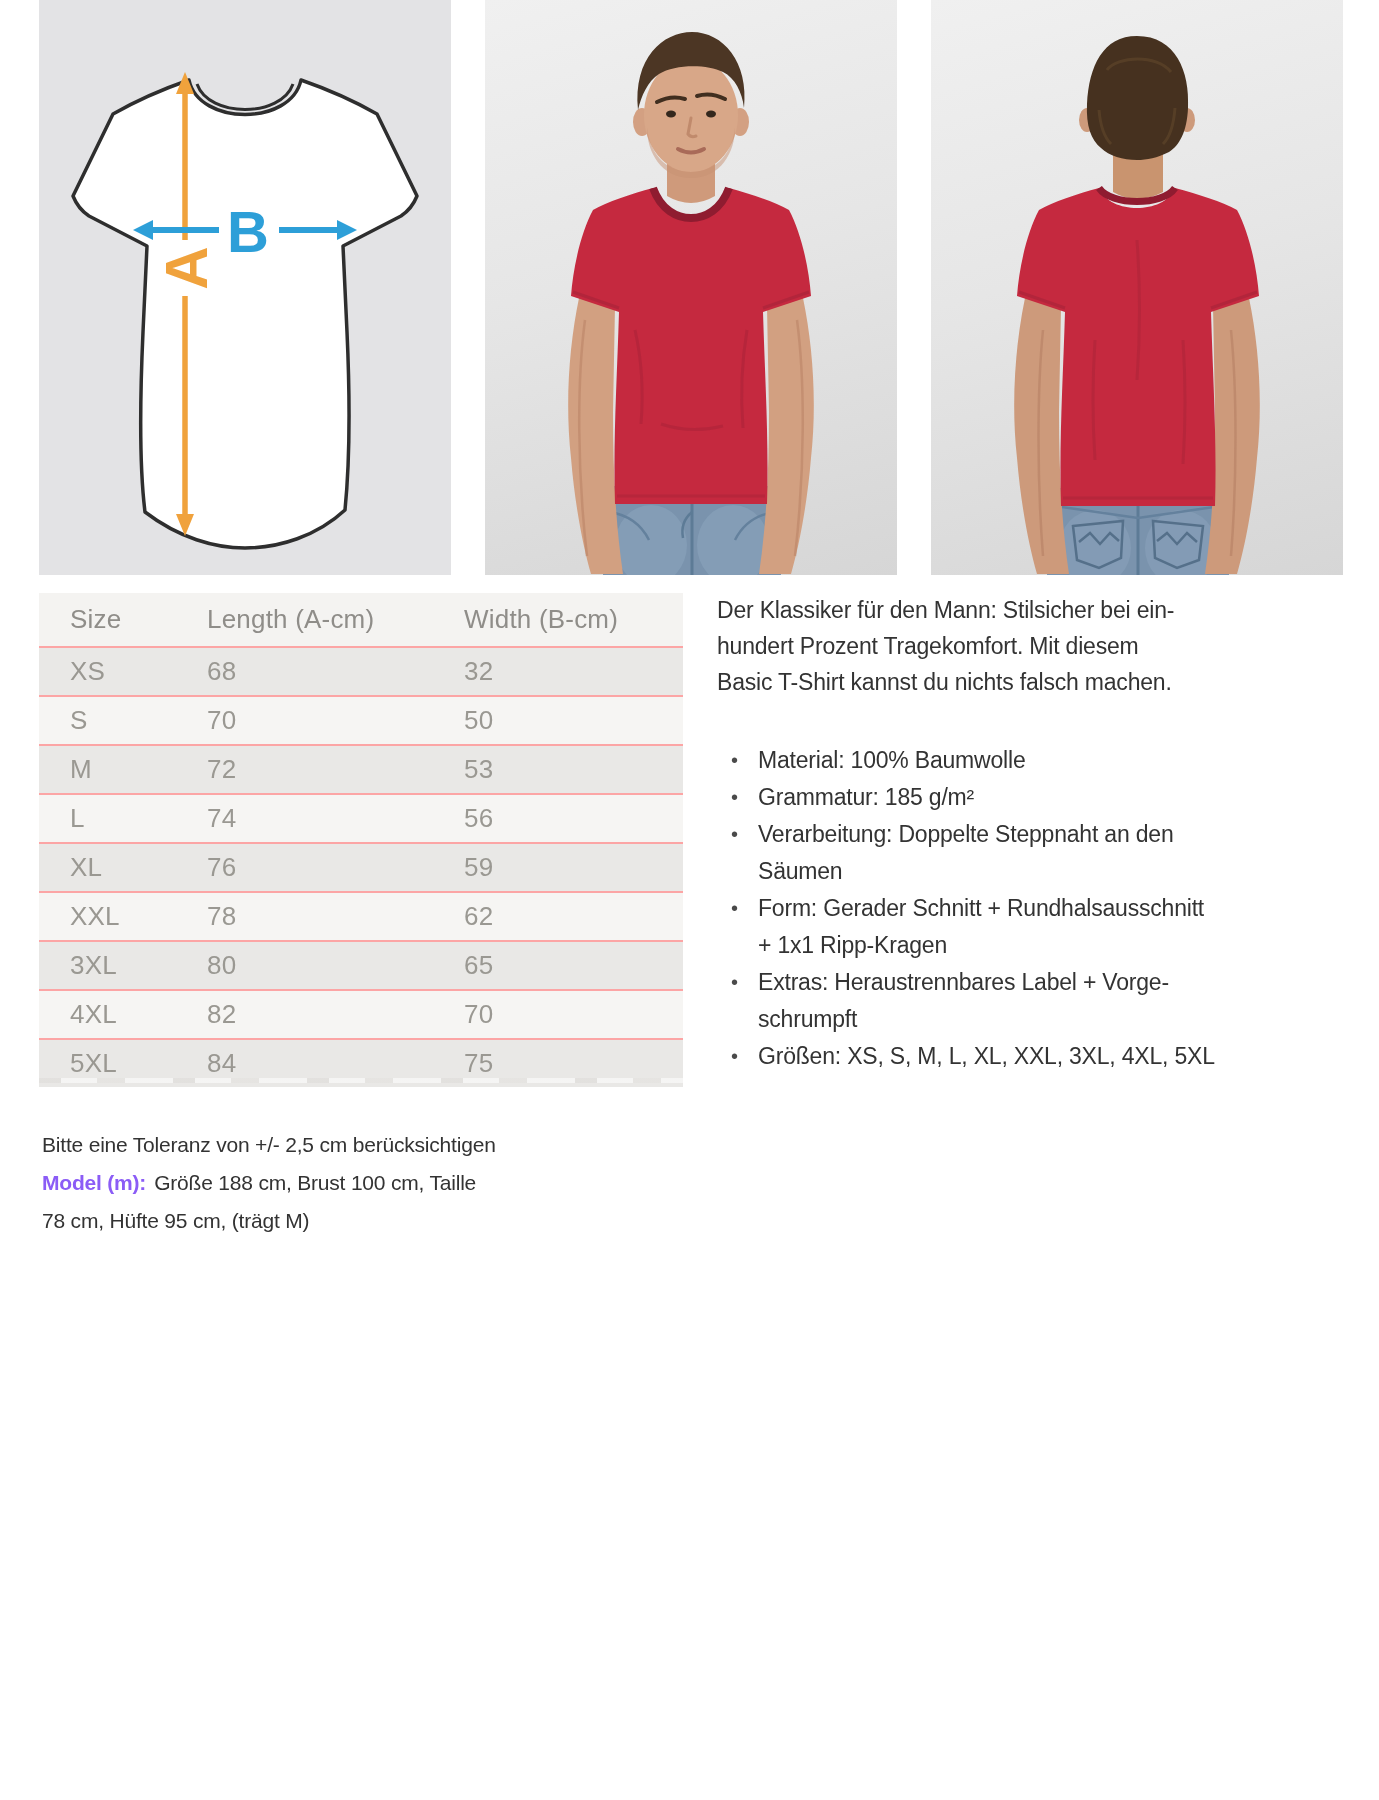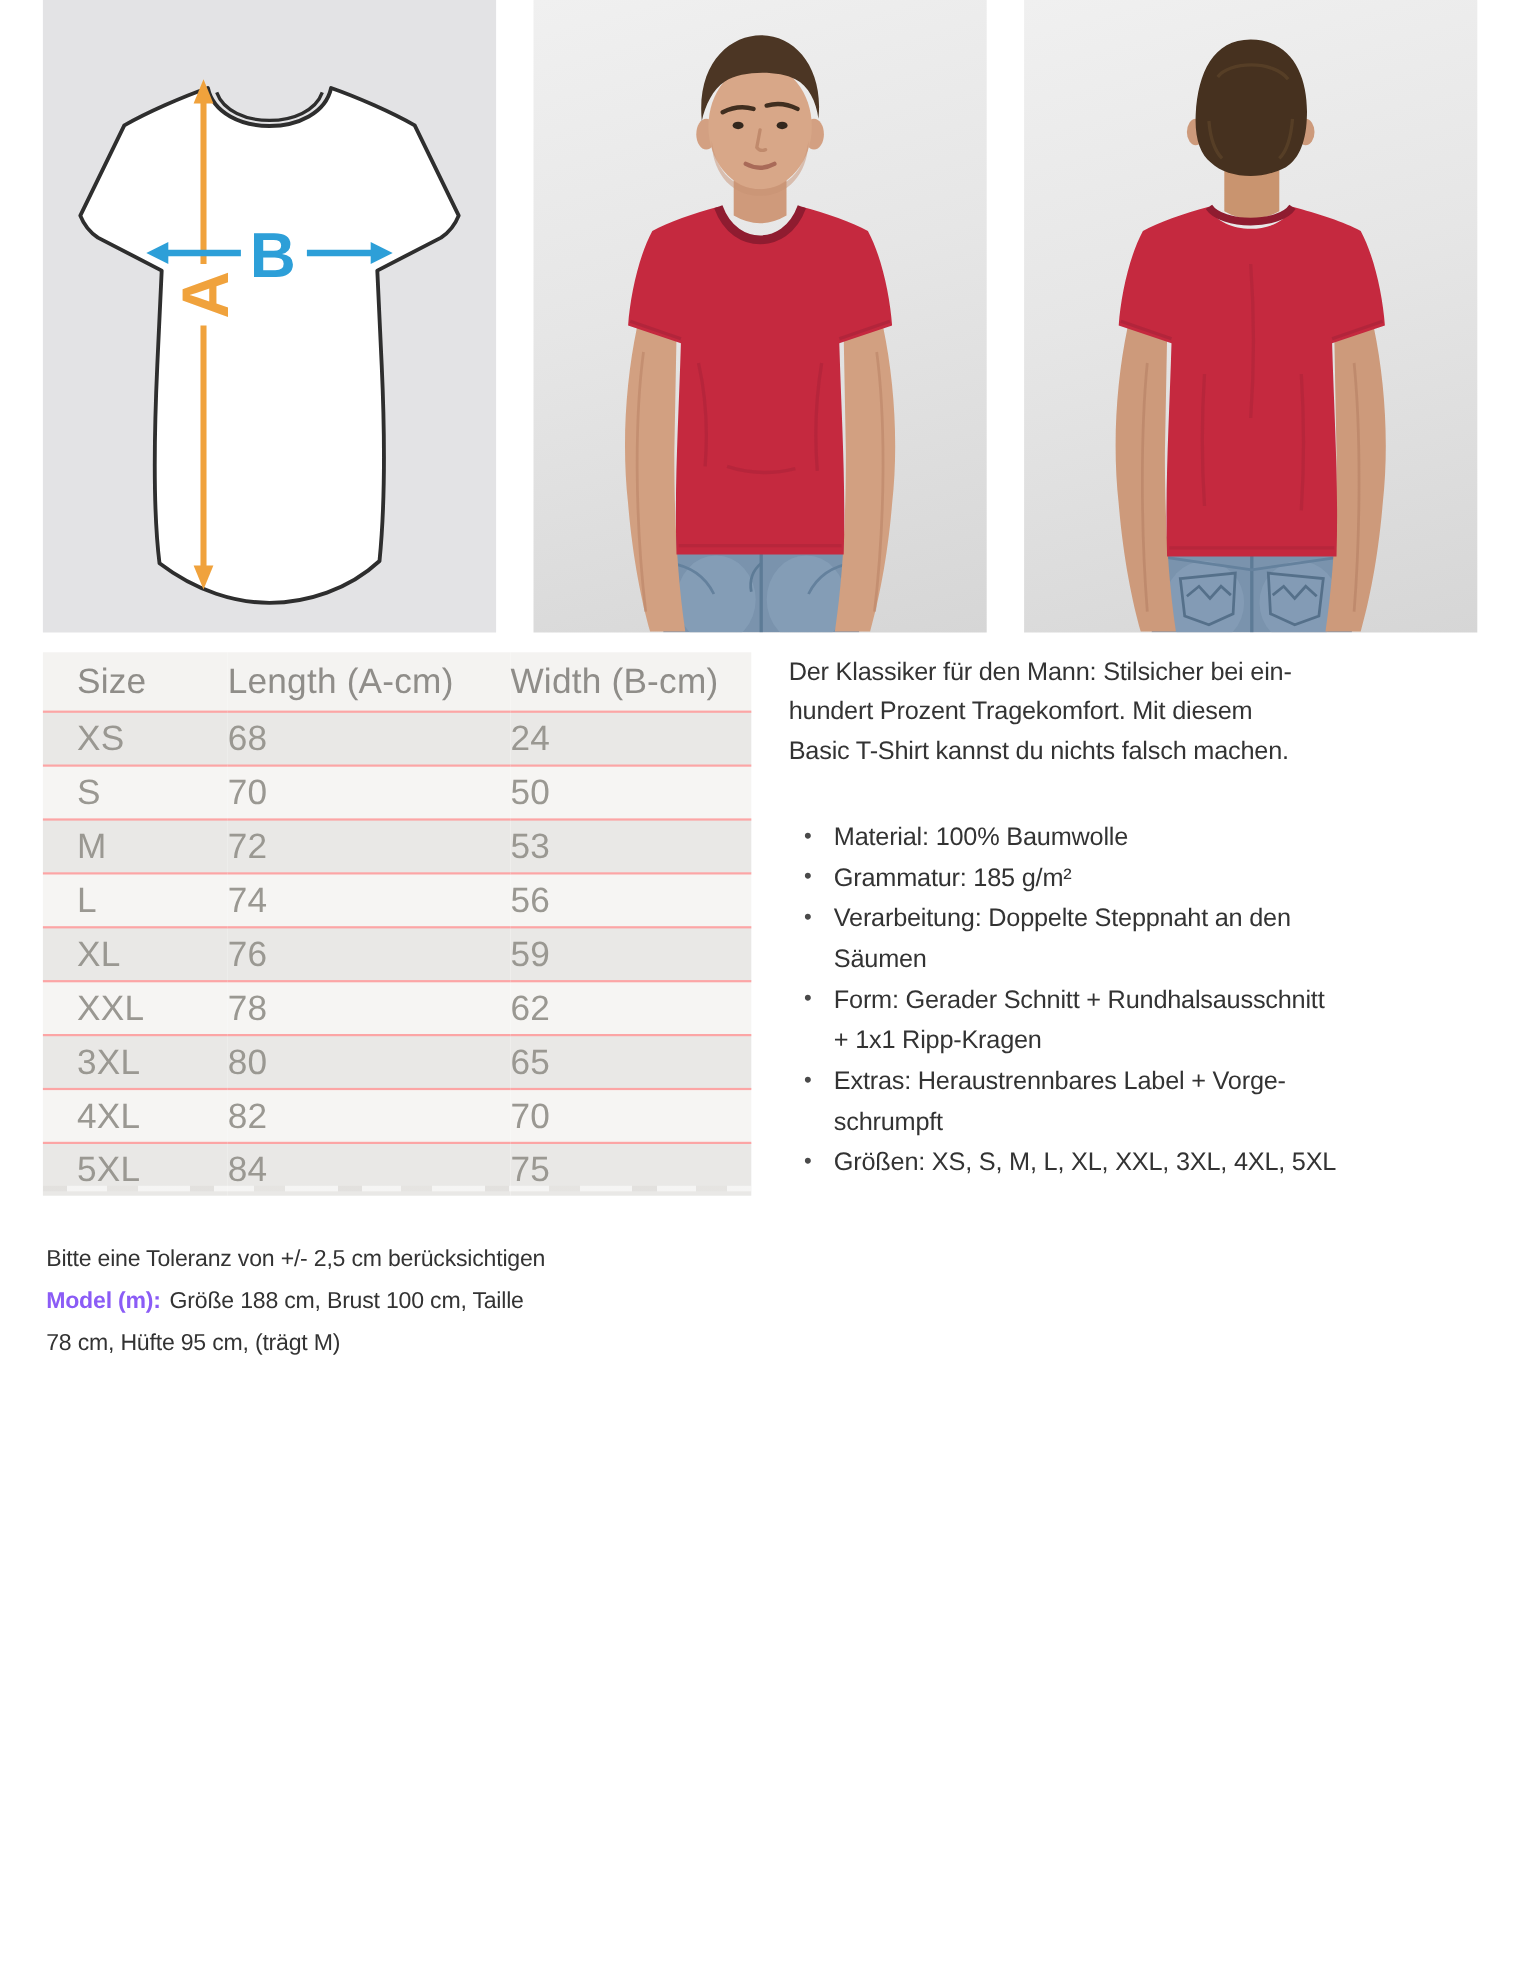--- a/index.html
+++ b/index.html
@@ -10,21 +10,21 @@
   
   .photos{position:absolute;top:0;left:39px;display:flex;gap:34px;}
   .panel{width:412px;height:575px;margin:0;overflow:hidden;position:relative;}
   .panel.diagram{background:#e3e3e5;}
   .panel.photo{background:linear-gradient(165deg,#f0f0f0 0%,#e6e6e6 45%,#d6d6d6 100%);}
   .panel svg{display:block;width:412px;height:575px;}
   
   .size-table{
     position:absolute;left:39px;top:593px;width:644px;
     border-collapse:collapse;table-layout:fixed;
-    font-size:32px;color:#9a9892;letter-spacing:.2px;
+    font-size:26px;color:#9a9892;letter-spacing:.2px;
   }
   .size-table th{
     background:#f4f3f1;height:53px;font-weight:400;text-align:left;
     color:#8f8d89;padding:0;
   }
   .size-table td{height:47px;padding:0;}
   .size-table th:first-child,.size-table td:first-child{padding-left:31px;}
   .size-table tbody tr{border-top:2px solid #fca5a5;}
   .size-table tbody tr:nth-child(odd) td{background:#e9e8e6;}
   .size-table tbody tr:nth-child(even) td{background:#f6f5f3;}
@@ -186,21 +186,21 @@
       <tr>
         <th>Size</th>
         <th>Length (A-cm)</th>
         <th>Width (B-cm)</th>
       </tr>
     </thead>
     <tbody>
       <tr>
         <td>XS</td>
         <td>68</td>
-        <td>24</td>
+        <td>32</td>
       </tr>
       <tr>
         <td>S</td>
         <td>70</td>
         <td>50</td>
       </tr>
       <tr>
         <td>M</td>
         <td>72</td>
         <td>53</td>

